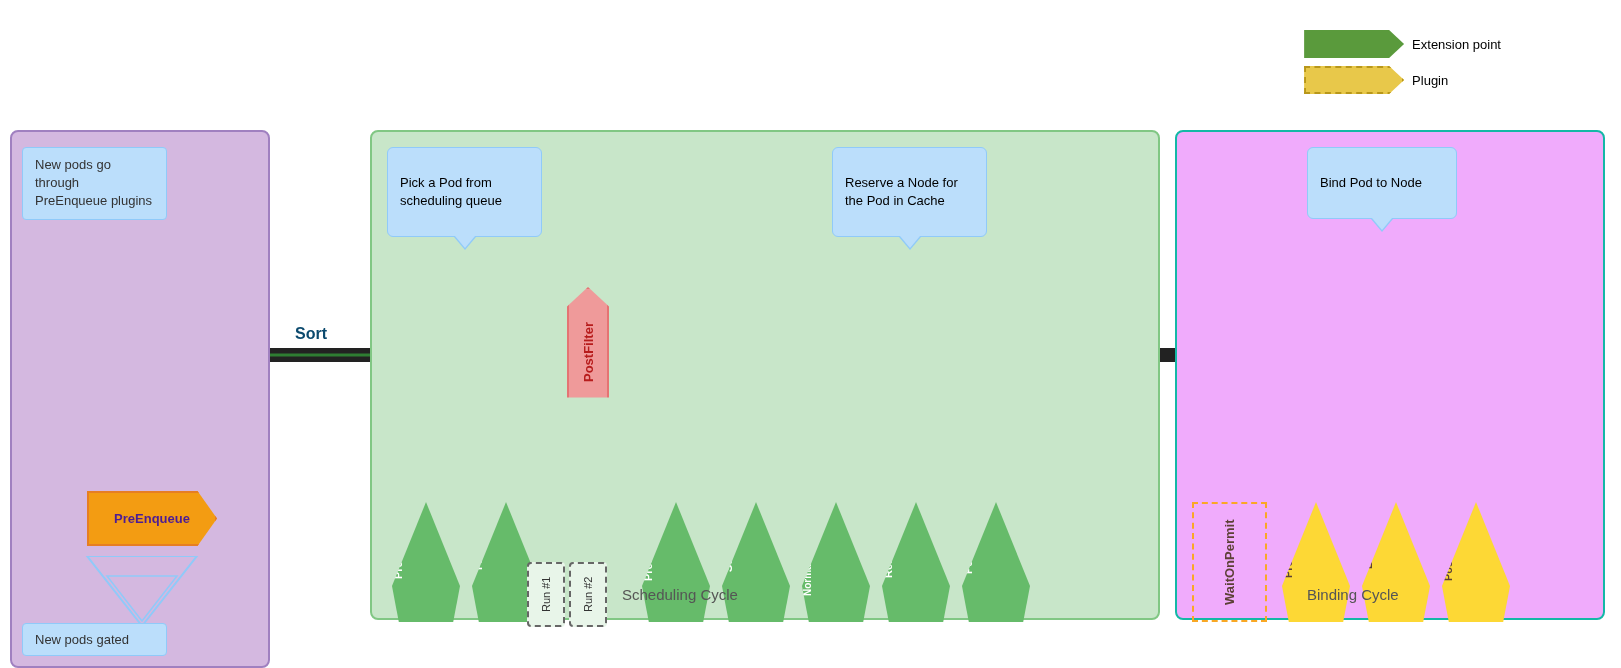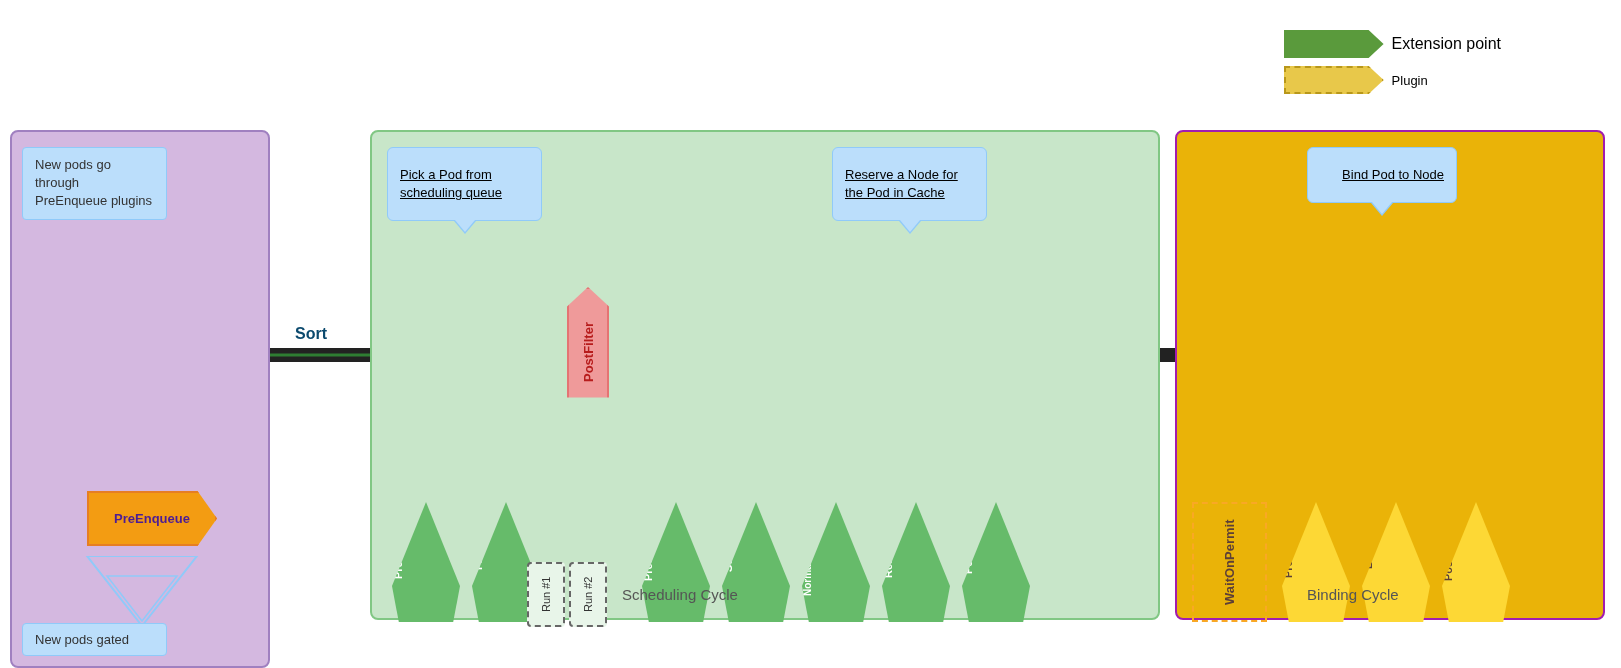--- a/index.html
+++ b/index.html
@@ -79,37 +79,35 @@
       padding: 15px;
     }
 
     
     .right-panel {
       position: absolute;
       left: 1175px;
       top: 130px;
       width: 430px;
       height: 490px;
-      background: #eab308;
-      border: 2px solid #a21caf;
+      background: #f0abfc;
+      border: 2px solid #14b8a6;
       border-radius: 8px;
       padding: 15px;
-      text-align: right;
     }
 
     
     .speech-bubble {
       background: #bbdefb;
       border: 1.5px solid #90caf9;
       border-radius: 6px;
-      padding: 18px 12px;
+      padding: 26px 12px;
       position: absolute;
       font-size: 13px;
       line-height: 1.4;
-      text-decoration: underline;
     }
 
     .speech-bubble::after {
       content: '';
       position: absolute;
       bottom: -12px;
       left: 50%;
       transform: translateX(-50%);
       border-width: 12px 10px 0;
       border-style: solid;
@@ -271,21 +269,21 @@
     <polygon points="80,390 100,380 100,400" fill="#333"></polygon>
     <polygon points="80,440 100,430 100,450" fill="#333"></polygon>
 
     <line x1="150" y1="310" x2="150" y2="355" stroke="#222" stroke-width="6" marker-end="url(#arrowhead)"></line>
 
   </svg>
 
   <div class="legend">
     <div class="legend-item">
       <div class="arrow-shape arrow-shape-green" style="width:100px;height:28px;background:#5a9a3c;clip-path:polygon(0 0,85% 0,100% 50%,85% 100%,0 100%);"></div>
-      <span style="font-size:16px;">Extension point</span>
+      <span style="font-size:13px;">Extension point</span>
     </div>
     <div class="legend-item">
       <div class="arrow-shape arrow-shape-yellow" style="width:100px;height:28px;background:#e8c84a;clip-path:polygon(0 0,85% 0,100% 50%,85% 100%,0 100%);border:2px dashed #b8971a;"></div>
       <span style="font-size:13px;">Plugin</span>
     </div>
   </div>
 
   <div class="left-panel">
 
     <div class="new-pods-box" style="top:15px; left:10px; width:145px;">

